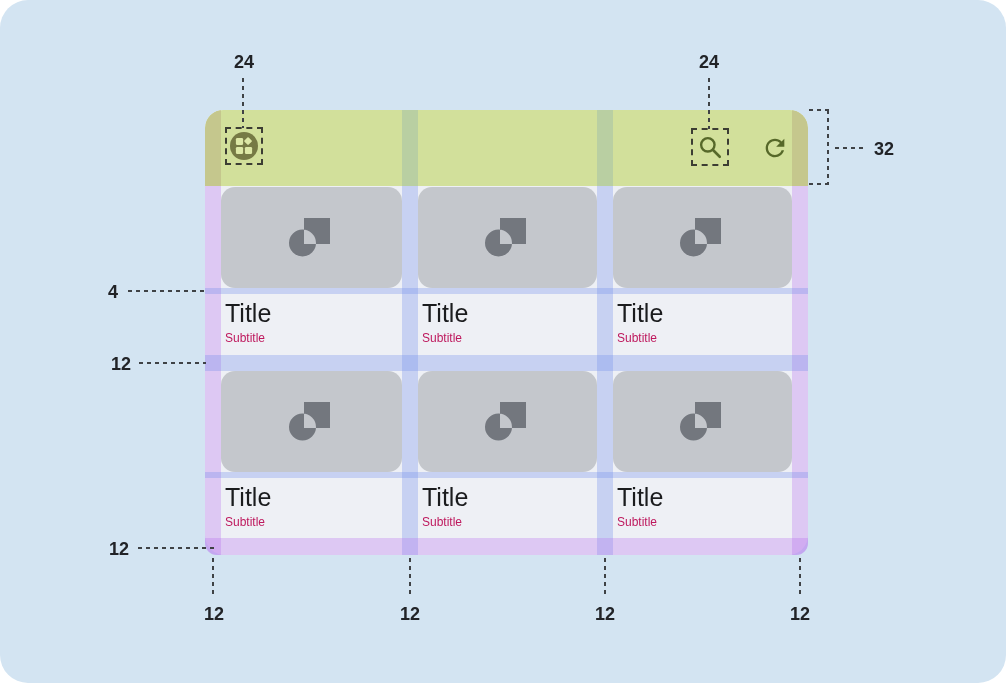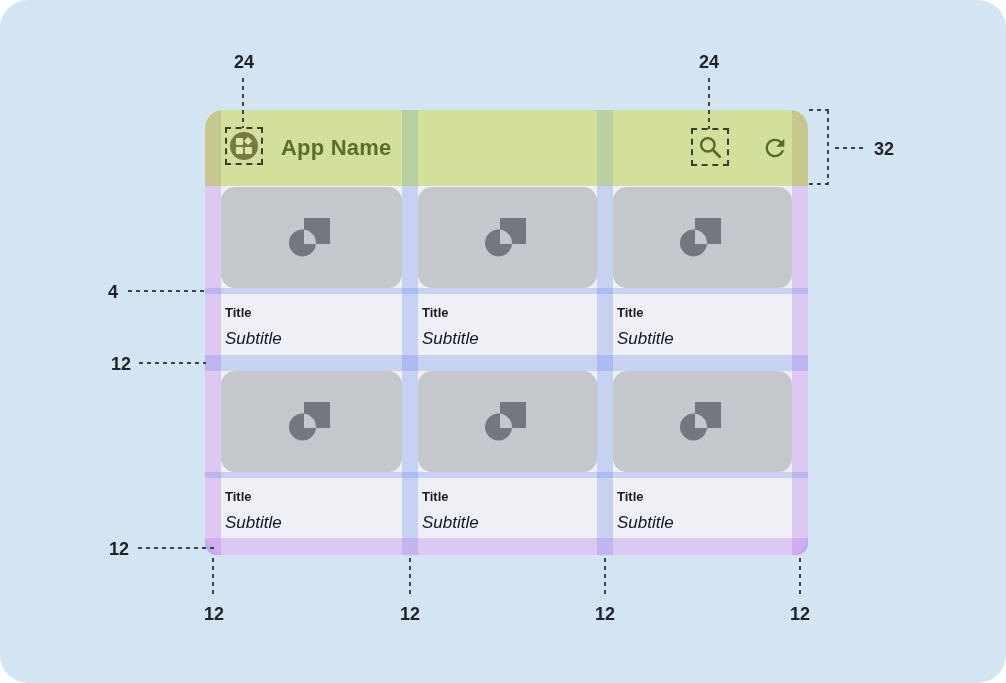--- a/index.html
+++ b/index.html
@@ -19,22 +19,22 @@
             display:flex;align-items:center;justify-content:center;}
   .app-icon-circle{width:28px;height:28px;border-radius:50%;background:#767a45;
             display:flex;align-items:center;justify-content:center;}
   .bar-title{position:absolute;left:76px;top:0;height:76px;display:flex;align-items:center;
             font-size:22px;font-weight:600;letter-spacing:.2px;color:var(--appbar_fg,#5b6d2e);}
   .refresh-wrap{position:absolute;left:556px;top:24px;width:28px;height:28px;}
   
   .card-img{position:absolute;background:var(--card_image_bg,#c4c7cc);border-radius:14px;
             display:flex;align-items:center;justify-content:center;}
   .card-text{position:absolute;padding:6px 0 0 4px;box-sizing:border-box;}
-  .card-title{font-size:13px;font-weight:700;color:var(--title_fg,#1b1c1e);line-height:26px;}
-  .card-subtitle{font-size:17px;font-weight:400;color:#0f172a;line-height:25px;font-style:italic;}
+  .card-title{font-size:25px;font-weight:400;color:var(--title_fg,#1b1c1e);line-height:26px;}
+  .card-subtitle{font-size:12px;font-weight:400;color:#be185d;line-height:25px;}
   
   .ov{position:absolute;}
   .ov.purple{background:var(--margin_overlay,rgba(183,110,238,0.30));}
   .ov.blue{background:var(--gutter_overlay,rgba(109,138,235,0.30));}
   
   .num{position:absolute;transform:translate(-50%,-50%);font-size:18px;font-weight:600;
        color:var(--annotation_fg,#212327);white-space:nowrap;}
   .dash-h{position:absolute;height:2px;
        background:repeating-linear-gradient(90deg,var(--dash,#3f4246) 0 4px,transparent 4px 8px);}
   .dash-v{position:absolute;width:2px;
@@ -118,21 +118,20 @@
             <g fill="#dde8a6">
               <rect x="1" y="1" width="8" height="8" rx="1.5"></rect>
               <rect x="1" y="11" width="8" height="8" rx="1.5"></rect>
               <rect x="11" y="11" width="8" height="8" rx="1.5"></rect>
               <rect x="11.2" y="1.2" width="6.6" height="6.6" rx="1" transform="rotate(45 14.5 4.5)"></rect>
             </g>
           </svg>
         </div>
       </div>
 
-      <div class="bar-title">App Name</div>
 
       <div class="dash-box" style="left:486px;top:18px;">
         <svg width="26" height="26" viewBox="0 0 24 24">
           <circle cx="10" cy="10" r="6.2" fill="none" stroke="#566829" stroke-width="2.2"></circle>
           <line x1="14.8" y1="14.8" x2="21" y2="21" stroke="#566829" stroke-width="2.4" stroke-linecap="round"></line>
         </svg>
       </div>
 
       <div class="refresh-wrap">
         <svg width="28" height="28" viewBox="0 0 24 24">

